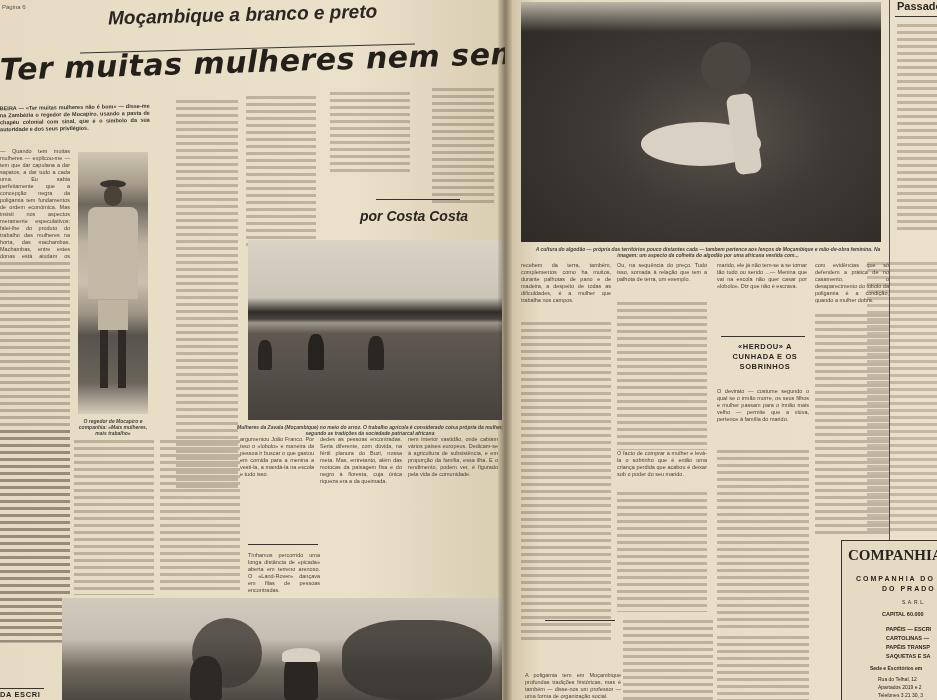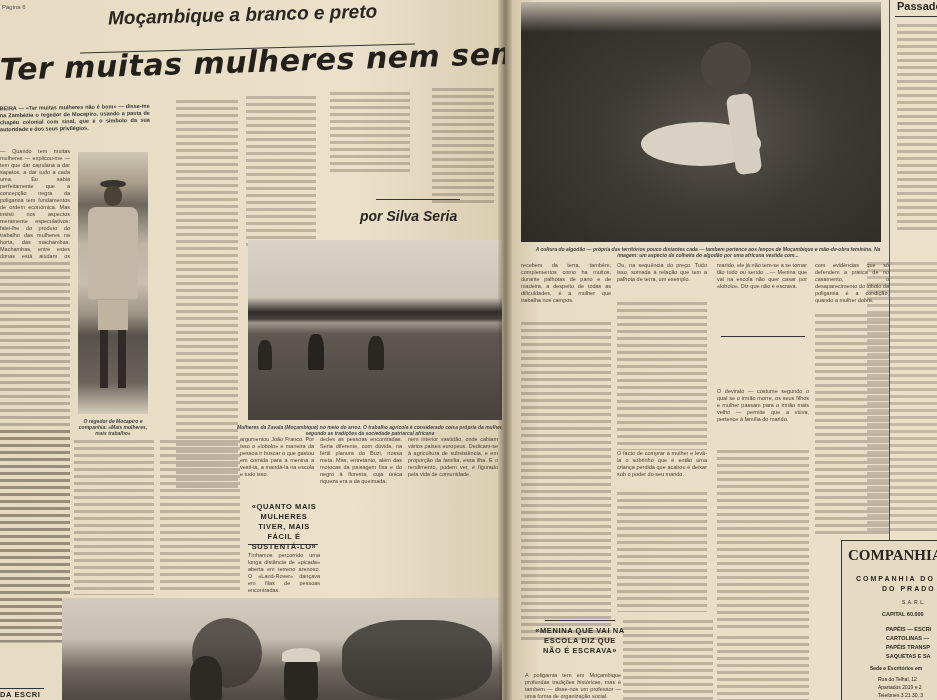--- a/index.html
+++ b/index.html
@@ -48,34 +48,33 @@
     <div class="abs" style="left:40px;top:178px;width:8px;height:58px;background:#2f2a25;"></div>
   </div>
   <div class="abs caption" style="left:76px;top:418px;width:74px;">O regedor de Mocapiro e companhia: «Mais mulheres, mais trabalho»</div>
 
   <div class="abs lines" style="left:176px;top:100px;width:62px;height:388px;opacity:0.5;"></div>
   <div class="abs lines" style="left:246px;top:96px;width:70px;height:150px;opacity:0.5;"></div>
   <div class="abs lines" style="left:330px;top:92px;width:80px;height:82px;opacity:0.5;"></div>
   <div class="abs lines" style="left:432px;top:88px;width:62px;height:118px;opacity:0.5;"></div>
 
   <div class="abs rule" style="left:376px;top:199px;width:84px;"></div>
-  <div class="abs byline" style="left:360px;top:208px;">por Silva Seria</div>
+  <div class="abs byline" style="left:360px;top:208px;">por Costa Costa</div>
 
   <div class="abs photo" style="left:248px;top:240px;width:254px;height:180px;background:linear-gradient(180deg,#d9d3c6 0%,#cbc5b8 32%,#2f2b27 40%,#4a4540 44%,#9e978c 46%,#5f5952 52%,#47423c 100%);">
     <div class="abs" style="left:10px;top:100px;width:14px;height:30px;border-radius:40% 40% 10% 10%;background:#2a2622;"></div>
     <div class="abs" style="left:60px;top:94px;width:16px;height:36px;border-radius:40% 40% 10% 10%;background:#26221e;"></div>
     <div class="abs" style="left:120px;top:96px;width:16px;height:34px;border-radius:40% 40% 10% 10%;background:#2a2622;"></div>
   </div>
   <div class="abs caption" style="left:236px;top:424px;width:268px;">Mulheres da Zavala (Moçambique) no meio do arroz. O trabalho agrícola é considerado coisa própria da mulher, segundo as tradições da sociedade patriarcal africana</div>
 
   <div class="abs lines" style="left:0;top:430px;width:70px;height:215px;opacity:0.5;"></div>
   <div class="abs lines" style="left:74px;top:440px;width:80px;height:155px;opacity:0.5;"></div>
   <div class="abs lines" style="left:160px;top:440px;width:80px;height:150px;opacity:0.5;"></div>
 
-  <div class="abs pull" style="left:248px;top:502px;width:72px;">«QUANTO MAIS MULHERES TIVER, MAIS FÁCIL É SUSTENTÁ-LO»</div>
   <div class="abs rule" style="left:248px;top:544px;width:70px;"></div>
   <div class="abs text-col" style="left:248px;top:552px;width:72px;height:40px;">Tínhamos percorrido uma longa distância de «picada» aberta em terreno arenoso. O «Land-Rover» dançava em filas de pessoas encontradas.</div>
 
   <div class="abs text-col" style="left:240px;top:436px;width:74px;height:58px;">argumentou João Franco. Por isso o «lobolo» e maneira da pessoa ir buscar o que gastou em comida para a menina a vesti-la, a mandá-la na escola e tudo isso.</div>
   <div class="abs text-col" style="left:320px;top:436px;width:82px;height:150px;">dedes as pessoas encontradas. Seria diferente, com dúvida, na fértil planura do Buzi, nossa meta. Mas, entretanto, além das motocas da paisagem fixa e do negro à floresta, cuja única riqueza era a da queimada.</div>
   <div class="abs text-col" style="left:408px;top:436px;width:90px;height:150px;">nem interior vastidão, onde cabiam vários países europeus. Dedicam-se à agricultura de subsistência, e em proporção da família, essa ilha. E o rendimento, podem ver, é figurado pela vida de comunidade.</div>
 
   <div class="abs photo" style="left:62px;top:598px;width:440px;height:102px;background:linear-gradient(180deg,#d2cbbd 0%,#c6bfb1 40%,#6e685f 70%,#4d4842 100%);" title="Duas mulheres moçambicanas sorrindo em frente de árvores e cubatas">
     <div class="abs" style="left:130px;top:20px;width:70px;height:70px;border-radius:50%;background:#3e3a34;opacity:0.8;"></div>
     <div class="abs" style="left:280px;top:22px;width:150px;height:80px;border-radius:40%;background:#3a3631;opacity:0.85;"></div>
@@ -102,25 +101,25 @@
   <div class="abs text-col" style="left:16px;top:262px;width:90px;height:60px;">recebem da terra, também, complementos como ha muitos, durante palhotas de pano e de madeira, a despeito de todas as dificuldades, é a mulher que trabalha nos campos.</div>
   <div class="abs lines" style="left:16px;top:322px;width:90px;height:318px;opacity:0.5;"></div>
   <div class="abs text-col" style="left:112px;top:262px;width:90px;height:40px;">Ou, na sequência do preço. Tudo isso, somada à relação que tem a palhota de terra, um exemplo.</div>
   <div class="abs lines" style="left:112px;top:302px;width:90px;height:148px;opacity:0.5;"></div>
   <div class="abs text-col" style="left:112px;top:450px;width:90px;height:40px;">O facto de comprar a mulher e levá-la o sobrinho que é então uma criança perdida que acabou é deixar sob o poder do seu marido.</div>
   <div class="abs lines" style="left:112px;top:492px;width:90px;height:120px;opacity:0.5;"></div>
 
   <div class="abs text-col" style="left:212px;top:262px;width:90px;height:60px;">marido, ele já não tem-se a se tornar tão tudo ou sendo ...— Menina que vai na escola não quer casar por «lobolo». Diz que não é escrava.</div>
 
   <div class="abs rule" style="left:216px;top:336px;width:84px;"></div>
+  <div class="abs pull" style="left:212px;top:342px;width:96px;">«HERDOU» A CUNHADA E OS SOBRINHOS</div>
   <div class="abs text-col" style="left:212px;top:388px;width:92px;height:60px;">O devirato — costume segundo o qual se o irmão morre, os seus filhos e mulher passam para o irmão mais velho — permite que a viúva, pertence à família do marido.</div>
   <div class="abs lines" style="left:212px;top:450px;width:92px;height:180px;opacity:0.5;"></div>
 
   <div class="abs rule" style="left:40px;top:620px;width:70px;"></div>
-  <div class="abs pull" style="left:30px;top:626px;width:90px;">«MENINA QUE VAI NA ESCOLA DIZ QUE NÃO É ESCRAVA»</div>
   <div class="abs text-col" style="left:20px;top:672px;width:96px;height:28px;">A poligamia tem em Moçambique profundas tradições históricas, mas é também — disse-nos um professor — uma forma de organização social.</div>
   <div class="abs lines" style="left:118px;top:620px;width:90px;height:80px;opacity:0.5;"></div>
   <div class="abs lines" style="left:212px;top:636px;width:92px;height:64px;opacity:0.5;"></div>
 
   <div class="abs text-col" style="left:310px;top:262px;width:74px;height:50px;">com evidências que só defendem a prática de no casamento, o desaparecimento do lobolo da poligamia é a condição, quando a mulher dobra.</div>
   <div class="abs lines" style="left:310px;top:314px;width:74px;height:220px;opacity:0.5;"></div>
   <div class="abs" style="left:384px;top:0;width:1px;height:700px;background:#555;"></div>
   <div class="abs" style="left:392px;top:0;font-size:11px;font-weight:bold;color:#2a2520;">Passado</div>
   <div class="abs rule" style="left:390px;top:16px;width:42px;"></div>
   <div class="abs lines" style="left:392px;top:24px;width:40px;height:210px;opacity:0.5;"></div>

